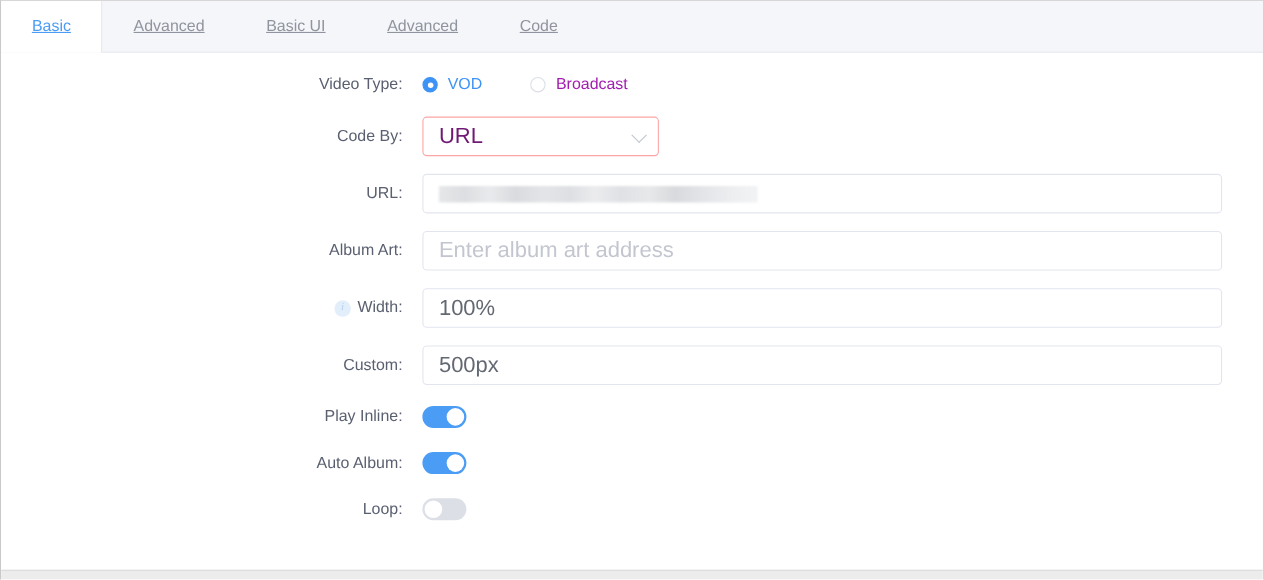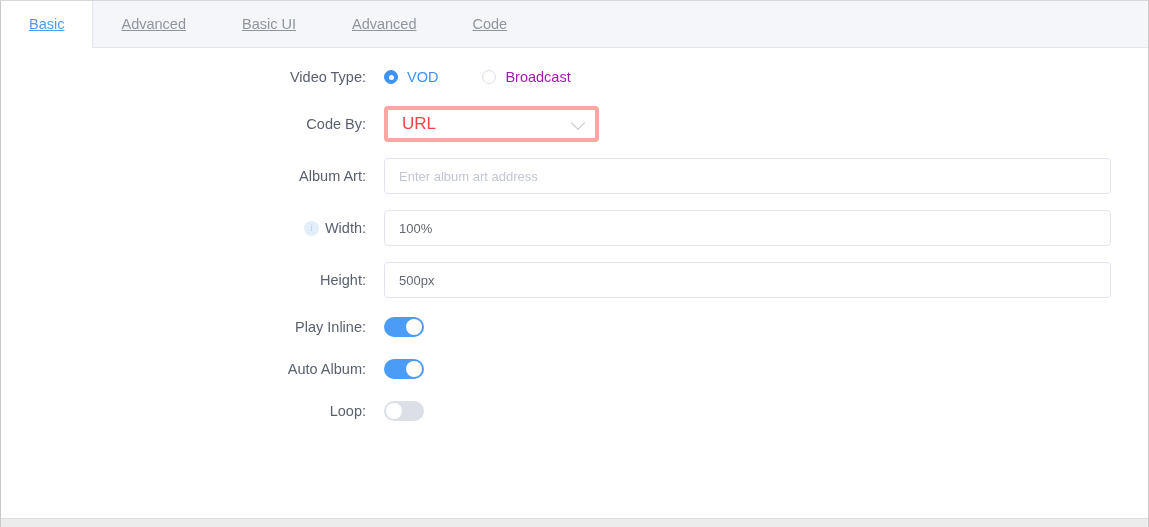--- a/index.html
+++ b/index.html
@@ -163,28 +163,28 @@
     color: #a21caf;
   }
   .radio-item.checked .radio-label { color: #3d93f5; }
 
   
   .select {
     position: relative;
     width: 215px;
     height: 36px;
     box-sizing: border-box;
-    border: 4px solid #fca5a5;
+    border: 1px solid #fca5a5;
     border-radius: 4px;
     background: #ffffff;
     display: flex;
     align-items: center;
     padding: 0 30px 0 14px;
-    font-size: 17px;
-    color: #ef4444;
+    font-size: 20px;
+    color: #701a75;
     cursor: pointer;
     user-select: none;
   }
   .chev {
     position: absolute;
     right: 12px;
     top: 50%;
     width: 9px;
     height: 9px;
     margin-top: -6px;
@@ -198,21 +198,21 @@
     position: relative;
     width: 727px;
     height: 36px;
     box-sizing: border-box;
     border: 1px solid #e2e5ee;
     border-radius: 4px;
     background: #ffffff;
     display: flex;
     align-items: center;
     padding: 0 14px;
-    font-size: 13px;
+    font-size: 20px;
     color: #636872;
     cursor: text;
     overflow: hidden;
   }
   .text-input .placeholder { color: #c3c6cf; }
 
   
   .redacted {
     height: 15px;
     width: 290px;
@@ -308,20 +308,30 @@
           <span>Code By:</span>
         </div>
         <div class="field-col">
           <div class="select">
             <span>URL</span>
             <span class="chev"></span>
           </div>
         </div>
       </div>
 
+      <div class="form-row">
+        <div class="label-col">
+          <span>URL:</span>
+        </div>
+        <div class="field-col">
+          <div class="text-input">
+            <span class="redacted"></span>
+          </div>
+        </div>
+      </div>
 
       <div class="form-row">
         <div class="label-col">
           <span>Album Art:</span>
         </div>
         <div class="field-col">
           <div class="text-input">
             <span class="placeholder">Enter album art address</span>
           </div>
         </div>
@@ -334,21 +344,21 @@
         </div>
         <div class="field-col">
           <div class="text-input">
             <span>100%</span>
           </div>
         </div>
       </div>
 
       <div class="form-row">
         <div class="label-col">
-          <span>Height:</span>
+          <span>Custom:</span>
         </div>
         <div class="field-col">
           <div class="text-input">
             <span>500px</span>
           </div>
         </div>
       </div>
 
 
       <div class="form-row tight">

